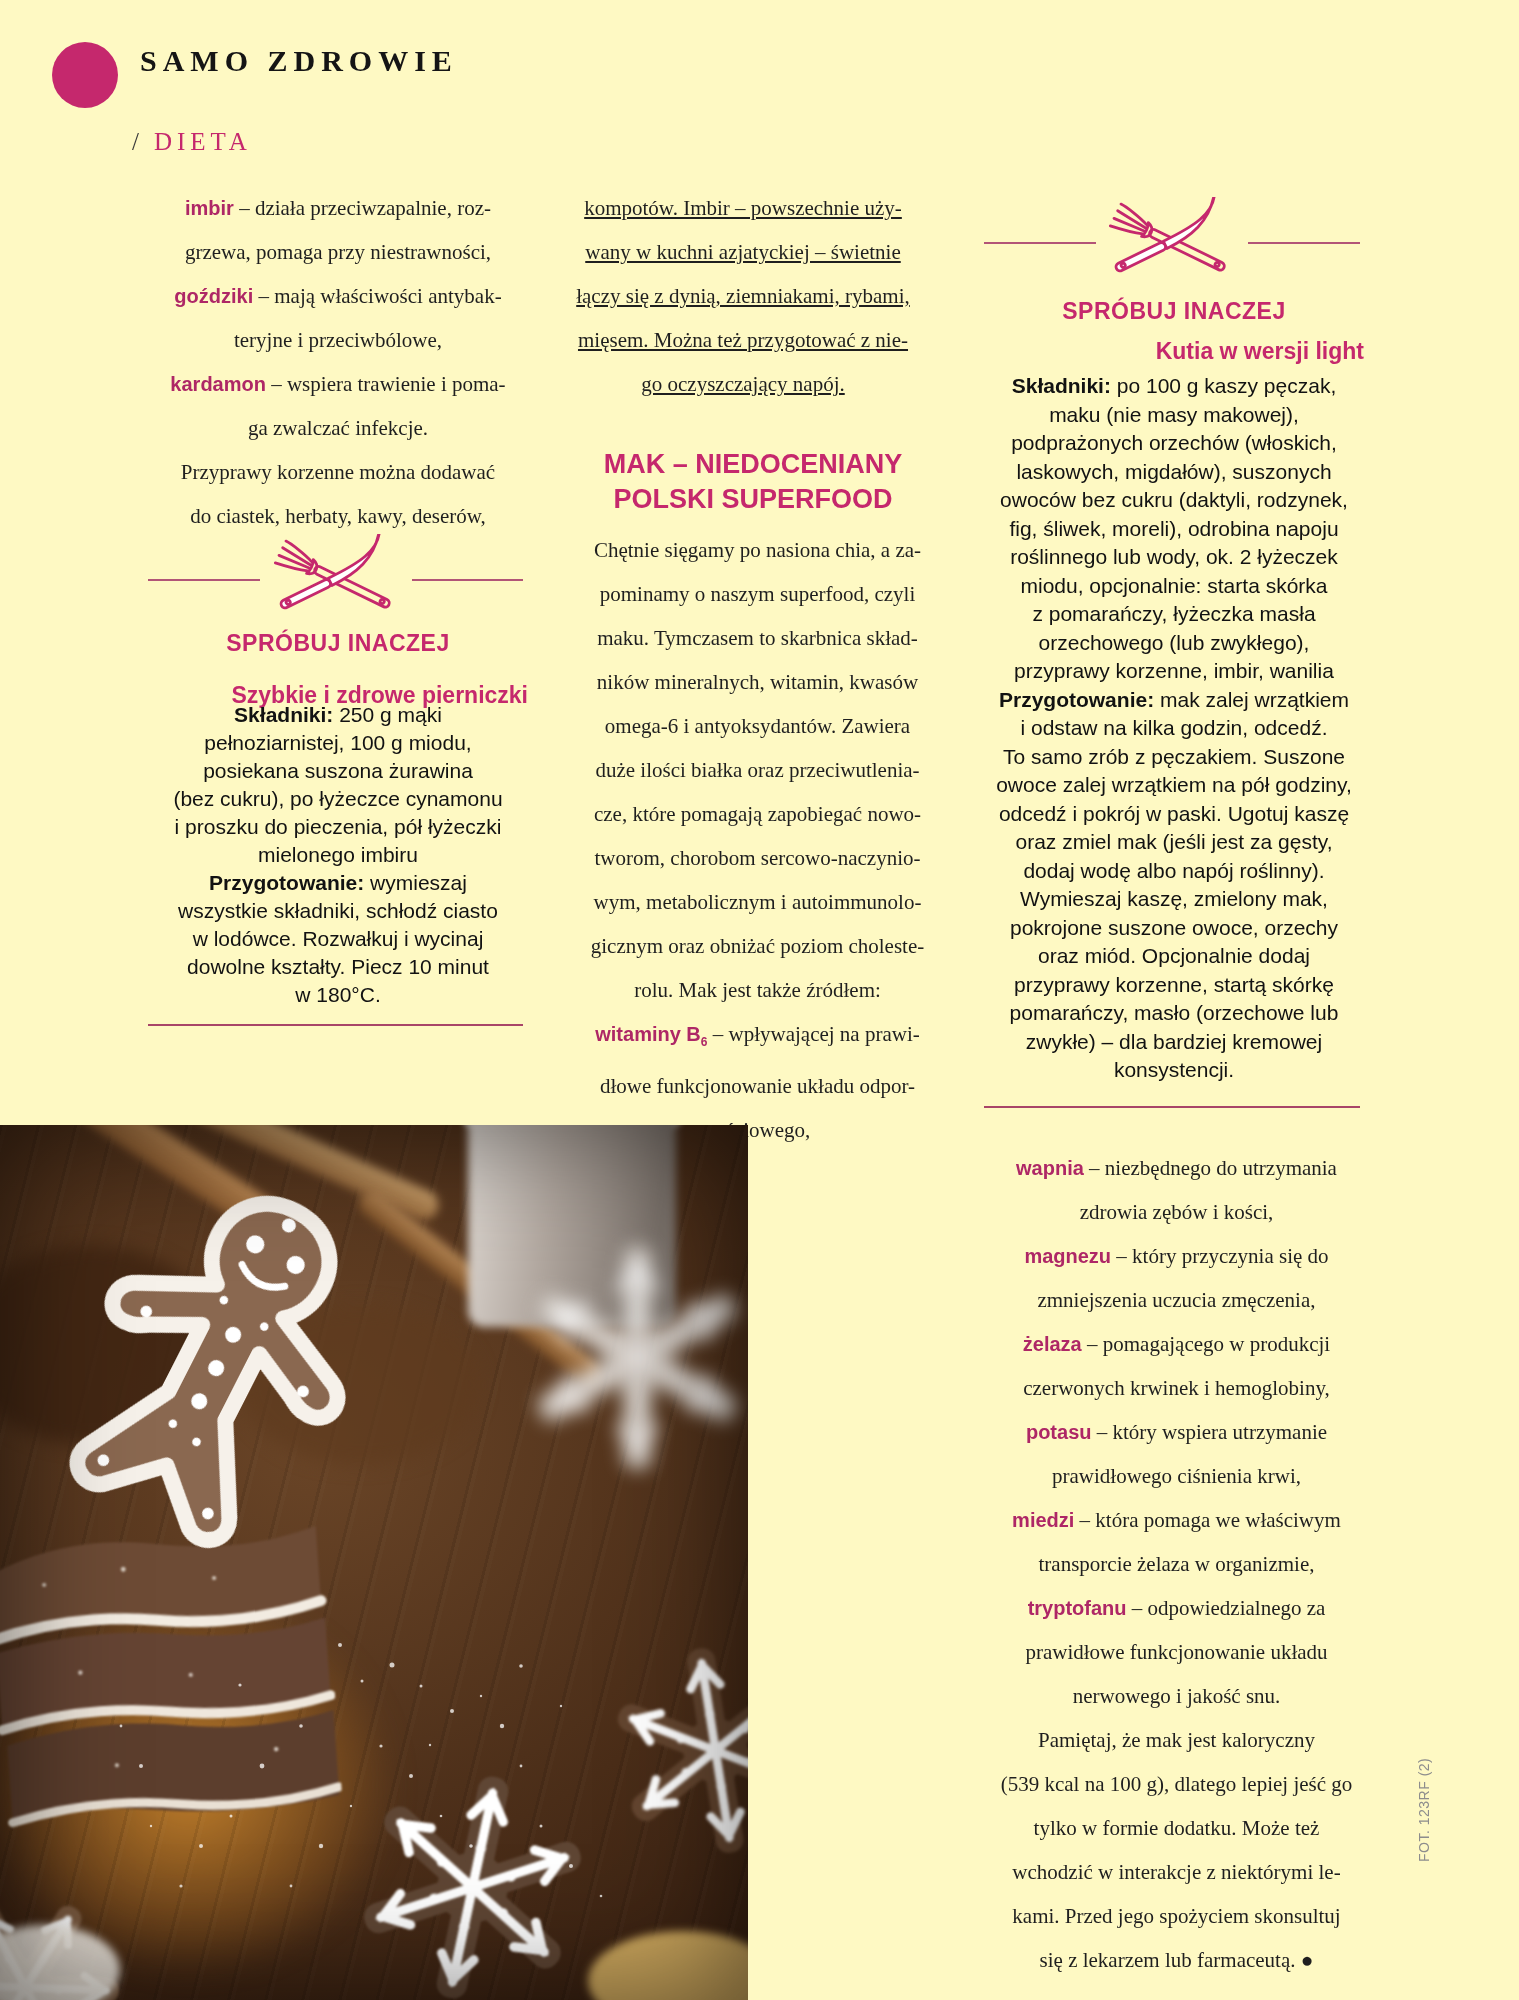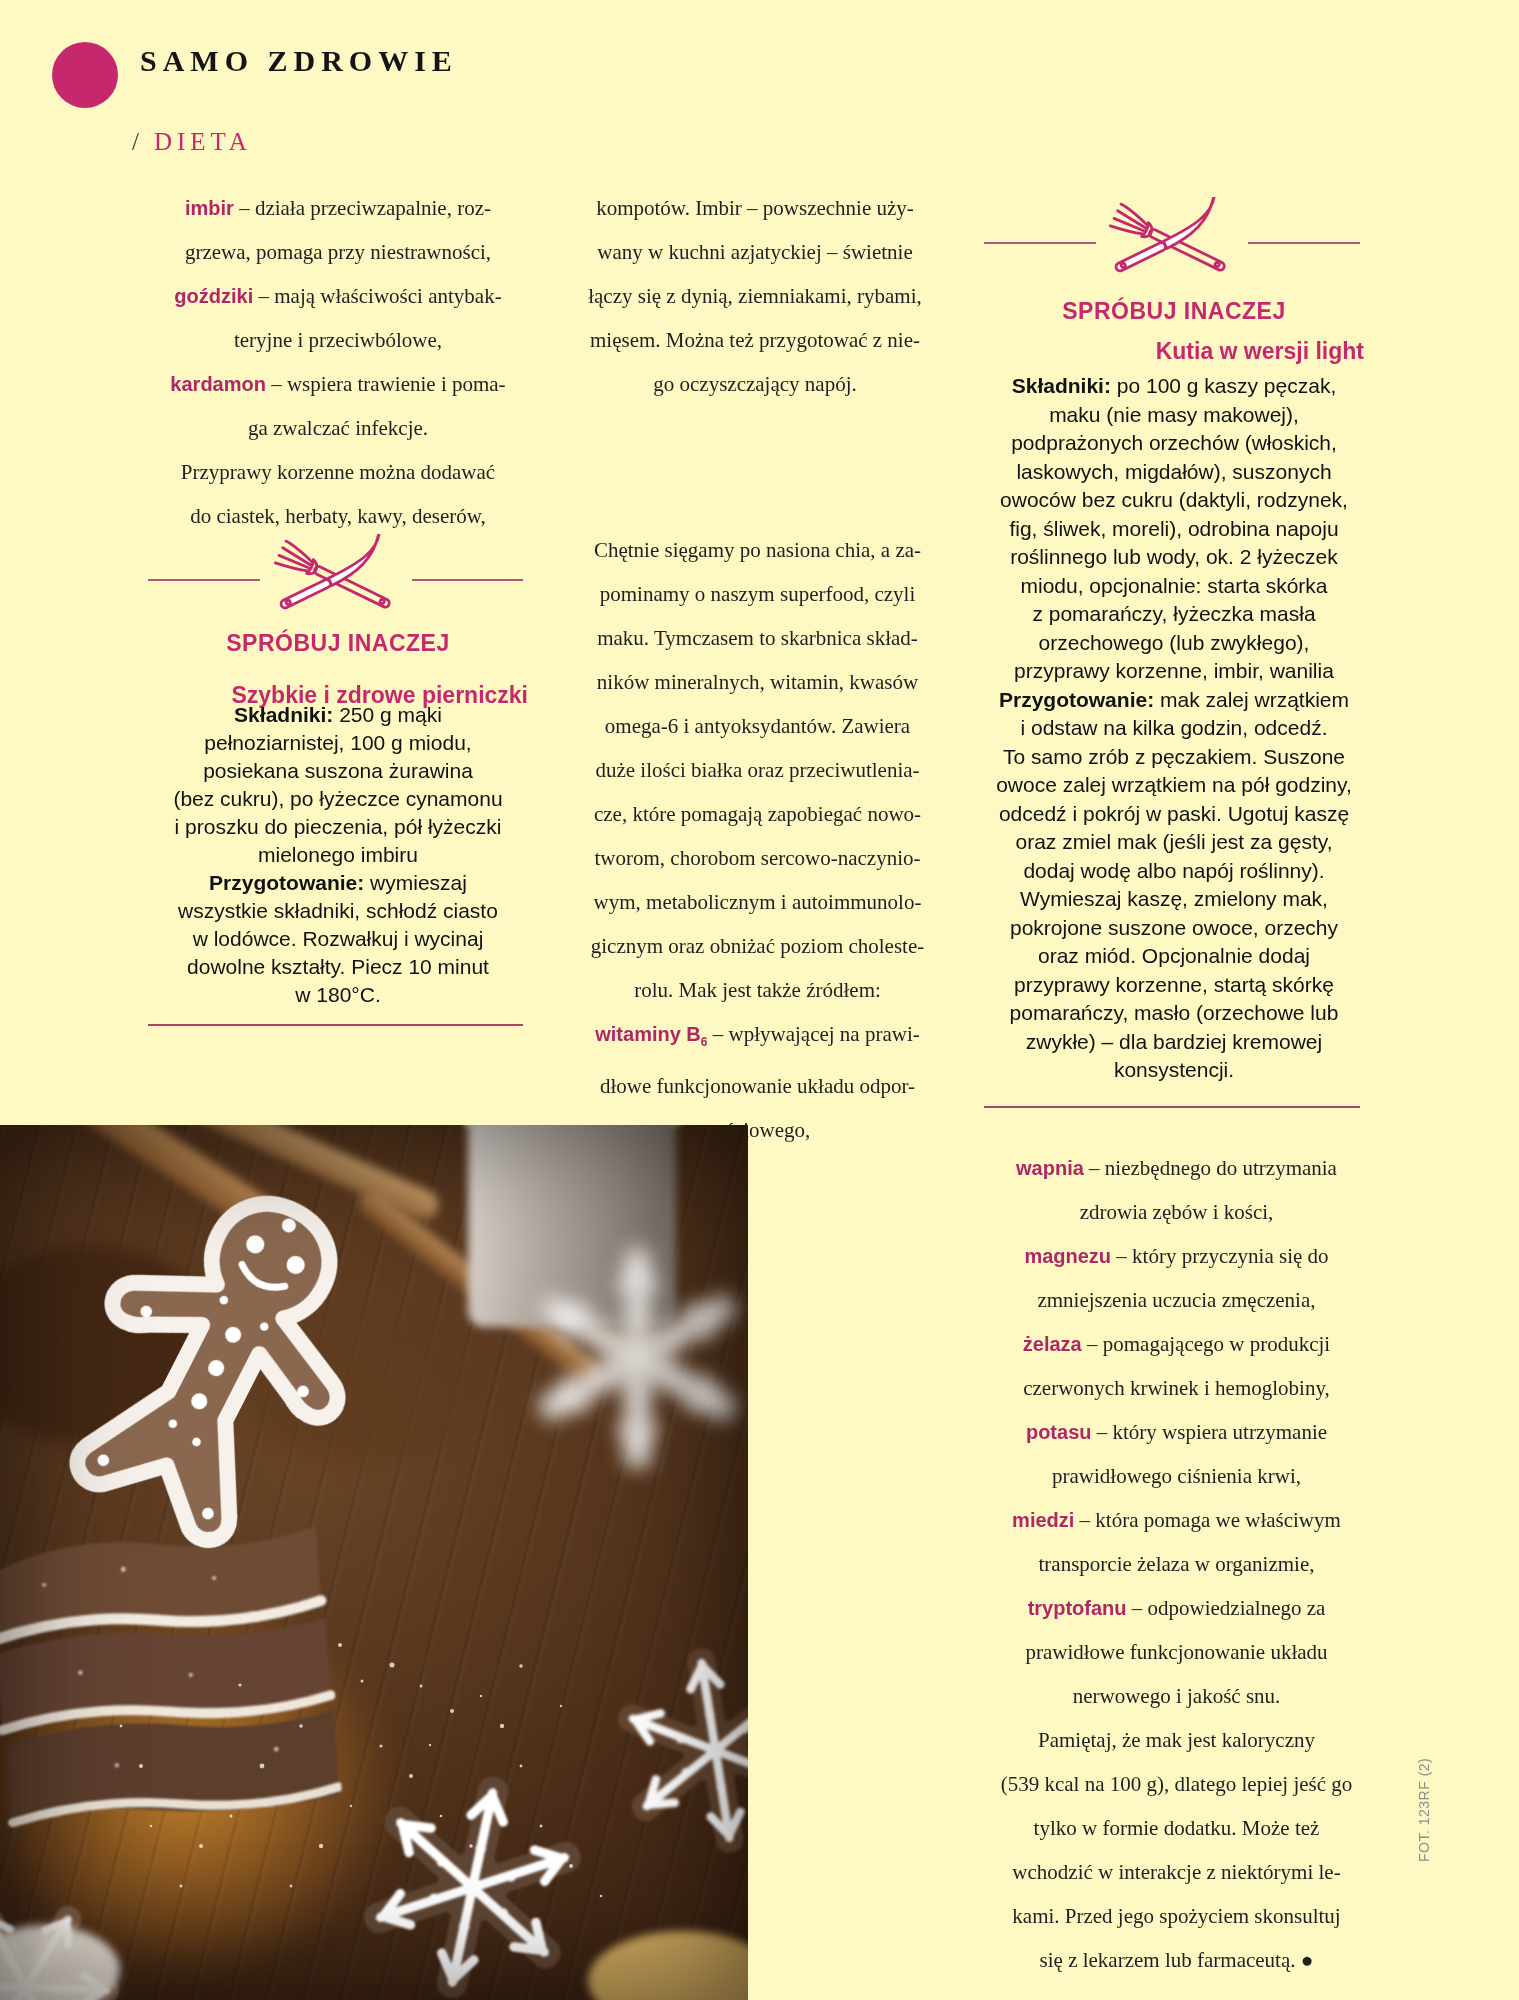--- a/index.html
+++ b/index.html
@@ -127,25 +127,27 @@
   <svg class="fk-icon" style="left:266px;top:534px;" width="140" height="90" viewBox="0 0 150 90">
       <use href="#forkknife-def"></use>
     </svg>
   <div class="thin-line" style="left:412px;top:579px;width:111px;"></div>
 
   <div class="try-label" style="left:148px;top:622px;width:380px;">SPRÓBUJ INACZEJ</div>
   <div class="recipe-title" style="left:148px;top:666px;width:380px;margin-top:16px;">Szybkie i zdrowe pierniczki</div>
   <div class="recipe-body" style="left:148px;top:701px;width:380px;line-height:28px;"><span class="k-b">Składniki:</span><span> 250 g mąki</span><br><span>pełnoziarnistej, 100 g miodu,</span><br><span>posiekana suszona żurawina</span><br><span>(bez cukru), po łyżeczce cynamonu</span><br><span>i proszku do pieczenia, pół łyżeczki</span><br><span>mielonego imbiru</span><br><span class="k-b">Przygotowanie:</span><span> wymieszaj</span><br><span>wszystkie składniki, schłodź ciasto</span><br><span>w lodówce. Rozwałkuj i wycinaj</span><br><span>dowolne kształty. Piecz 10 minut</span><br><span>w 180°C.</span></div>
   <div class="rule" style="left:148px;top:1024px;width:375px;"></div>
 
-  <div class="serif-block pre" style="left:565px;top:186px;width:380px;">kompotów. Imbir – powszechnie uży-
+  <div class="serif-block pre" style="left:553px;top:186px;width:380px;text-decoration:underline;">kompotów. Imbir – powszechnie uży-
 wany w kuchni azjatyckiej – świetnie
 łączy się z dynią, ziemniakami, rybami,
 mięsem. Można też przygotować z nie-
 go oczyszczający napój.</div>
+  <div class="mak-heading" style="left:560px;top:447px;width:386px;">MAK – NIEDOCENIANY
+POLSKI SUPERFOOD</div>
   <div class="serif-block" style="left:565px;top:528px;width:385px;"><span>Chętnie sięgamy po nasiona chia, a za-</span><br><span>pominamy o naszym superfood, czyli</span><br><span>maku. Tymczasem to skarbnica skład-</span><br><span>ników mineralnych, witamin, kwasów</span><br><span>omega-6 i antyoksydantów. Zawiera</span><br><span>duże ilości białka oraz przeciwutlenia-</span><br><span>cze, które pomagają zapobiegać nowo-</span><br><span>tworom, chorobom sercowo-naczynio-</span><br><span>wym, metabolicznym i autoimmunolo-</span><br><span>gicznym oraz obniżać poziom choleste-</span><br><span>rolu. Mak jest także źródłem:</span><br><span class="k-kw">witaminy B</span><sub class="k-sub">6</sub><span> – wpływającej na prawi-</span><br><span>dłowe funkcjonowanie układu odpor-</span><br><span>nościowego,</span></div>
 
   <div class="thin-line" style="left:984px;top:242px;width:112px;"></div>
   <svg class="fk-icon" style="left:1101px;top:197px;" width="140" height="90" viewBox="0 0 150 90">
       <use href="#forkknife-def"></use>
     </svg>
   <div class="thin-line" style="left:1248px;top:242px;width:112px;"></div>
 
   <div class="try-label" style="left:984px;top:290px;width:380px;">SPRÓBUJ INACZEJ</div>
   <div class="recipe-title" style="left:984px;top:338px;width:380px;">Kutia w wersji light</div>

